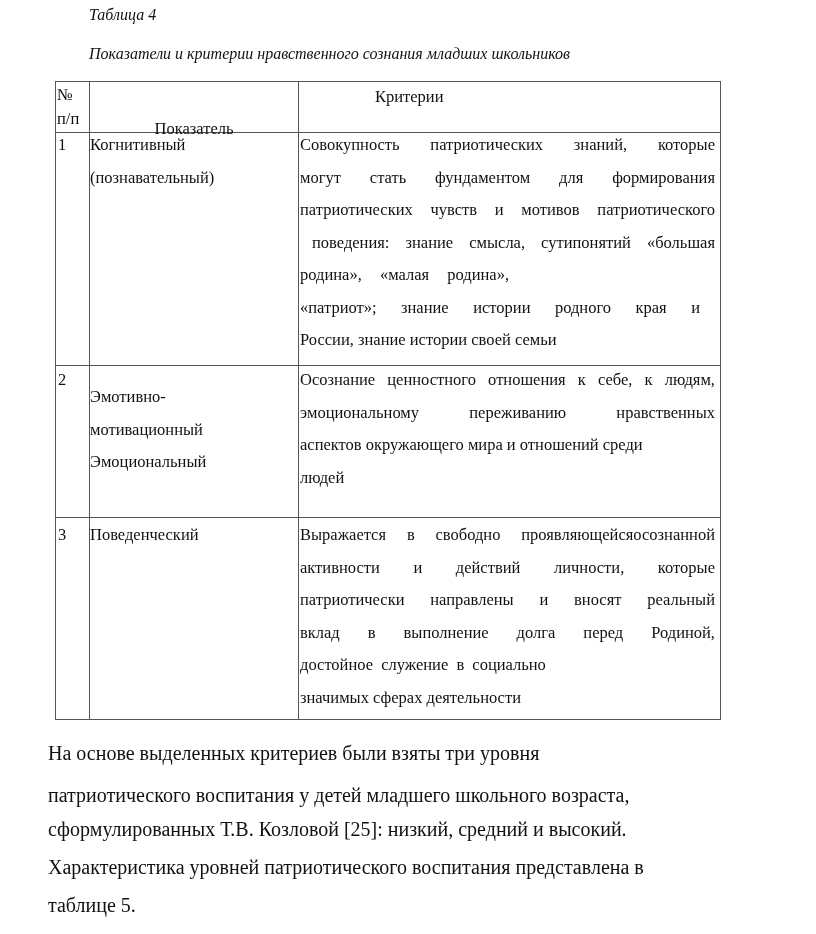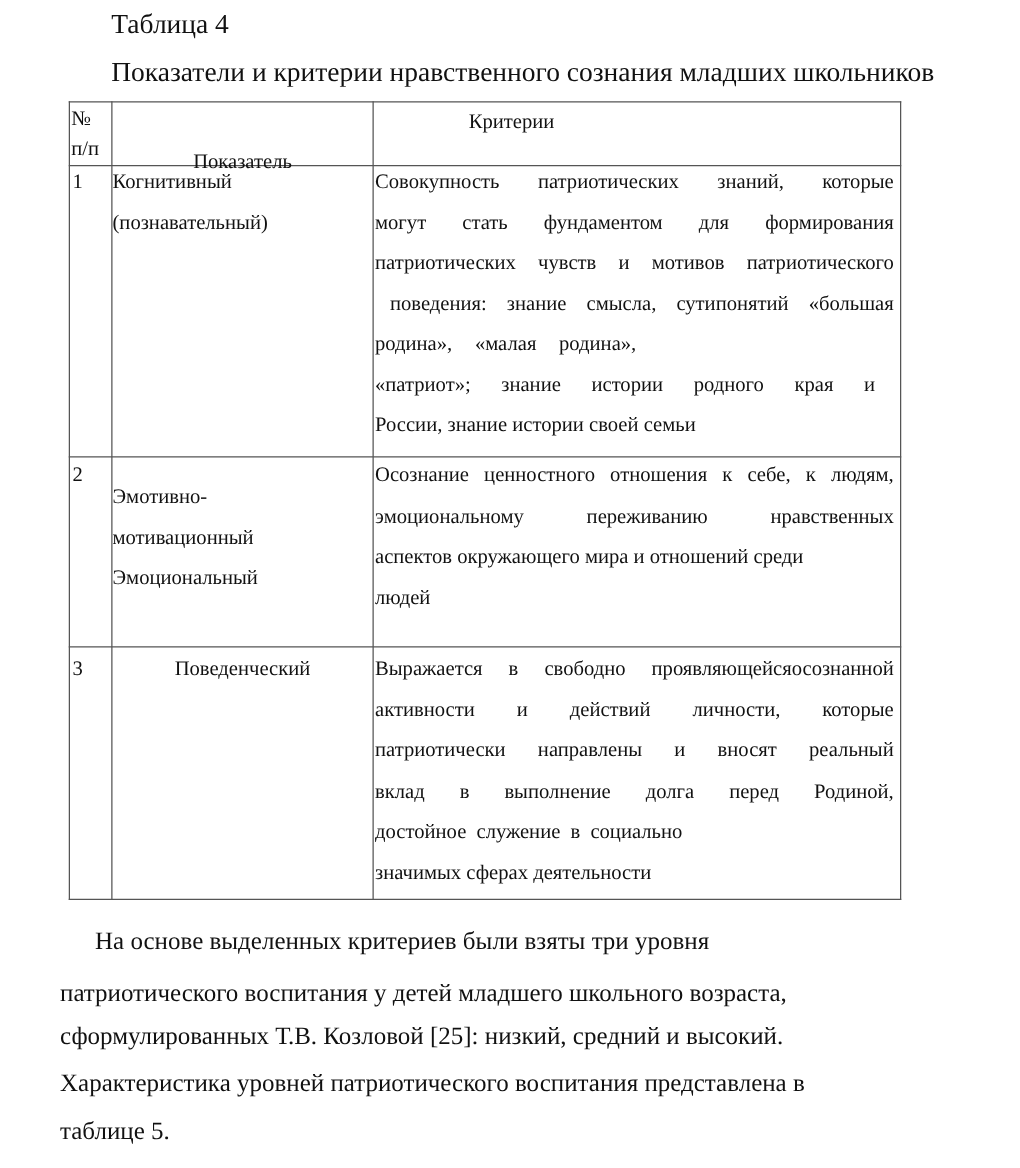--- a/index.html
+++ b/index.html
@@ -1,21 +1,21 @@
 <!DOCTYPE html>
 <html><head>
 <meta charset="utf-8">
 <style>
   html, body { margin: 0; padding: 0; background: #ffffff; }
   body {
     width: 816px; height: 934px; position: relative; overflow: hidden;
     font-family: "Liberation Serif", "DejaVu Serif", serif;
     color: #111111;
   }
-  .caption { position: absolute; left: 89px; font-size: 22px; white-space: nowrap; }
+  .caption { position: absolute; left: 89px; font-size: 16px; white-space: nowrap; font-style: italic; }
   #cap-num { top: 6px; }
   #cap-title { top: 45px; }
 
   .tbl { position: absolute; left: 55px; top: 81px; width: 666px; height: 639px; }
   .hline { position: absolute; left: 0; width: 666px; height: 1px; background: #555; }
   .vline { position: absolute; top: 0; height: 639px; width: 1px; background: #555; }
   .cell { position: absolute; font-size: 16.5px; line-height: 32.5px; }
   .crit { text-align: justify; text-align-last: left; }
   .para { position: absolute; left: 48px; font-size: 20px; white-space: nowrap; }
 </style>
@@ -66,30 +66,30 @@
     <div>Эмоциональный</div>
   </div>
   <div class="cell crit" style="left:245px; width:415px; top:283px;">
     <div style="text-align-last:justify;">Осознание ценностного отношения к себе, к людям,</div>
     <div style="text-align-last:justify;">эмоциональному переживанию нравственных</div>
     <div>аспектов окружающего мира и отношений среди</div>
     <div>людей</div>
   </div>
 
   <div class="cell" style="left:3px; top:438px;">3</div>
-  <div class="cell" style="left:35px; width:208px; top:438px; text-align:center;">
+  <div class="cell" style="left:35px; width:208px; top:438px; ">
     <div>Поведенческий</div>
   </div>
   <div class="cell crit" style="left:245px; width:415px; top:438px;">
     <div style="text-align-last:justify;">Выражается в свободно проявляющейсяосознанной</div>
     <div style="text-align-last:justify;">активности и действий личности, которые</div>
     <div style="text-align-last:justify;">патриотически направлены и вносят реальный</div>
     <div style="text-align-last:justify;">вклад в выполнение долга перед Родиной,</div>
     <div style="word-spacing:4px;">достойное служение в социально</div>
     <div>значимых сферах деятельности</div>
   </div>
 </div>
 
-<div class="para" style="top:742px;margin-left:28px;">На основе выделенных критериев были взяты три уровня</div>
+<div class="para" style="top:742px;">На основе выделенных критериев были взяты три уровня</div>
 <div class="para" style="top:784px;">патриотического воспитания у детей младшего школьного возраста,</div>
 <div class="para" style="top:818px;">сформулированных Т.В. Козловой [25]: низкий, средний и высокий.</div>
 <div class="para" style="top:856px;">Характеристика уровней патриотического воспитания представлена  в</div>
 <div class="para" style="top:894px;">таблице 5.</div>
 
 </body></html>

